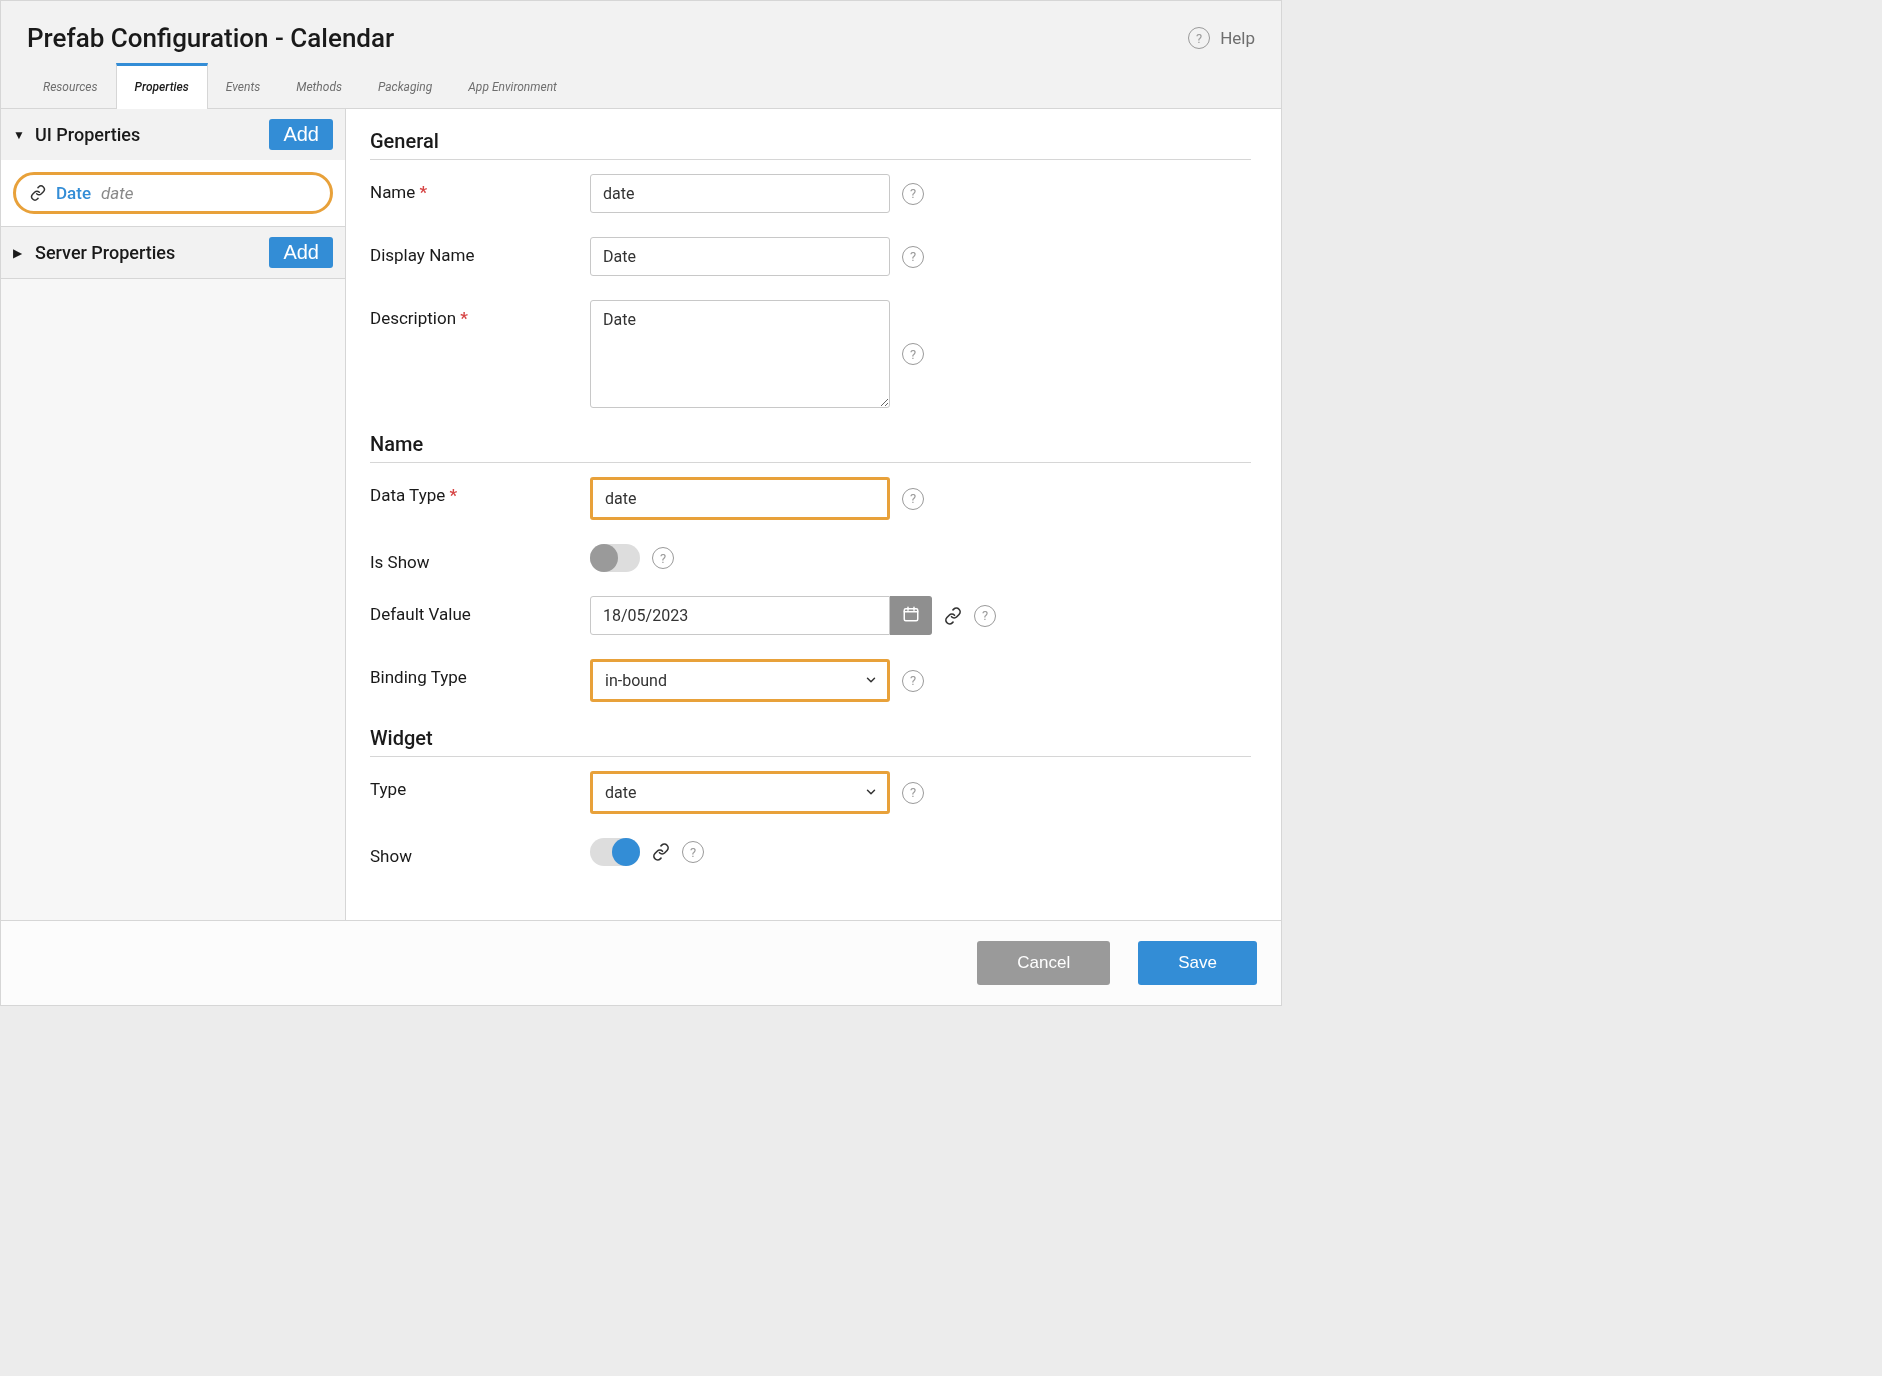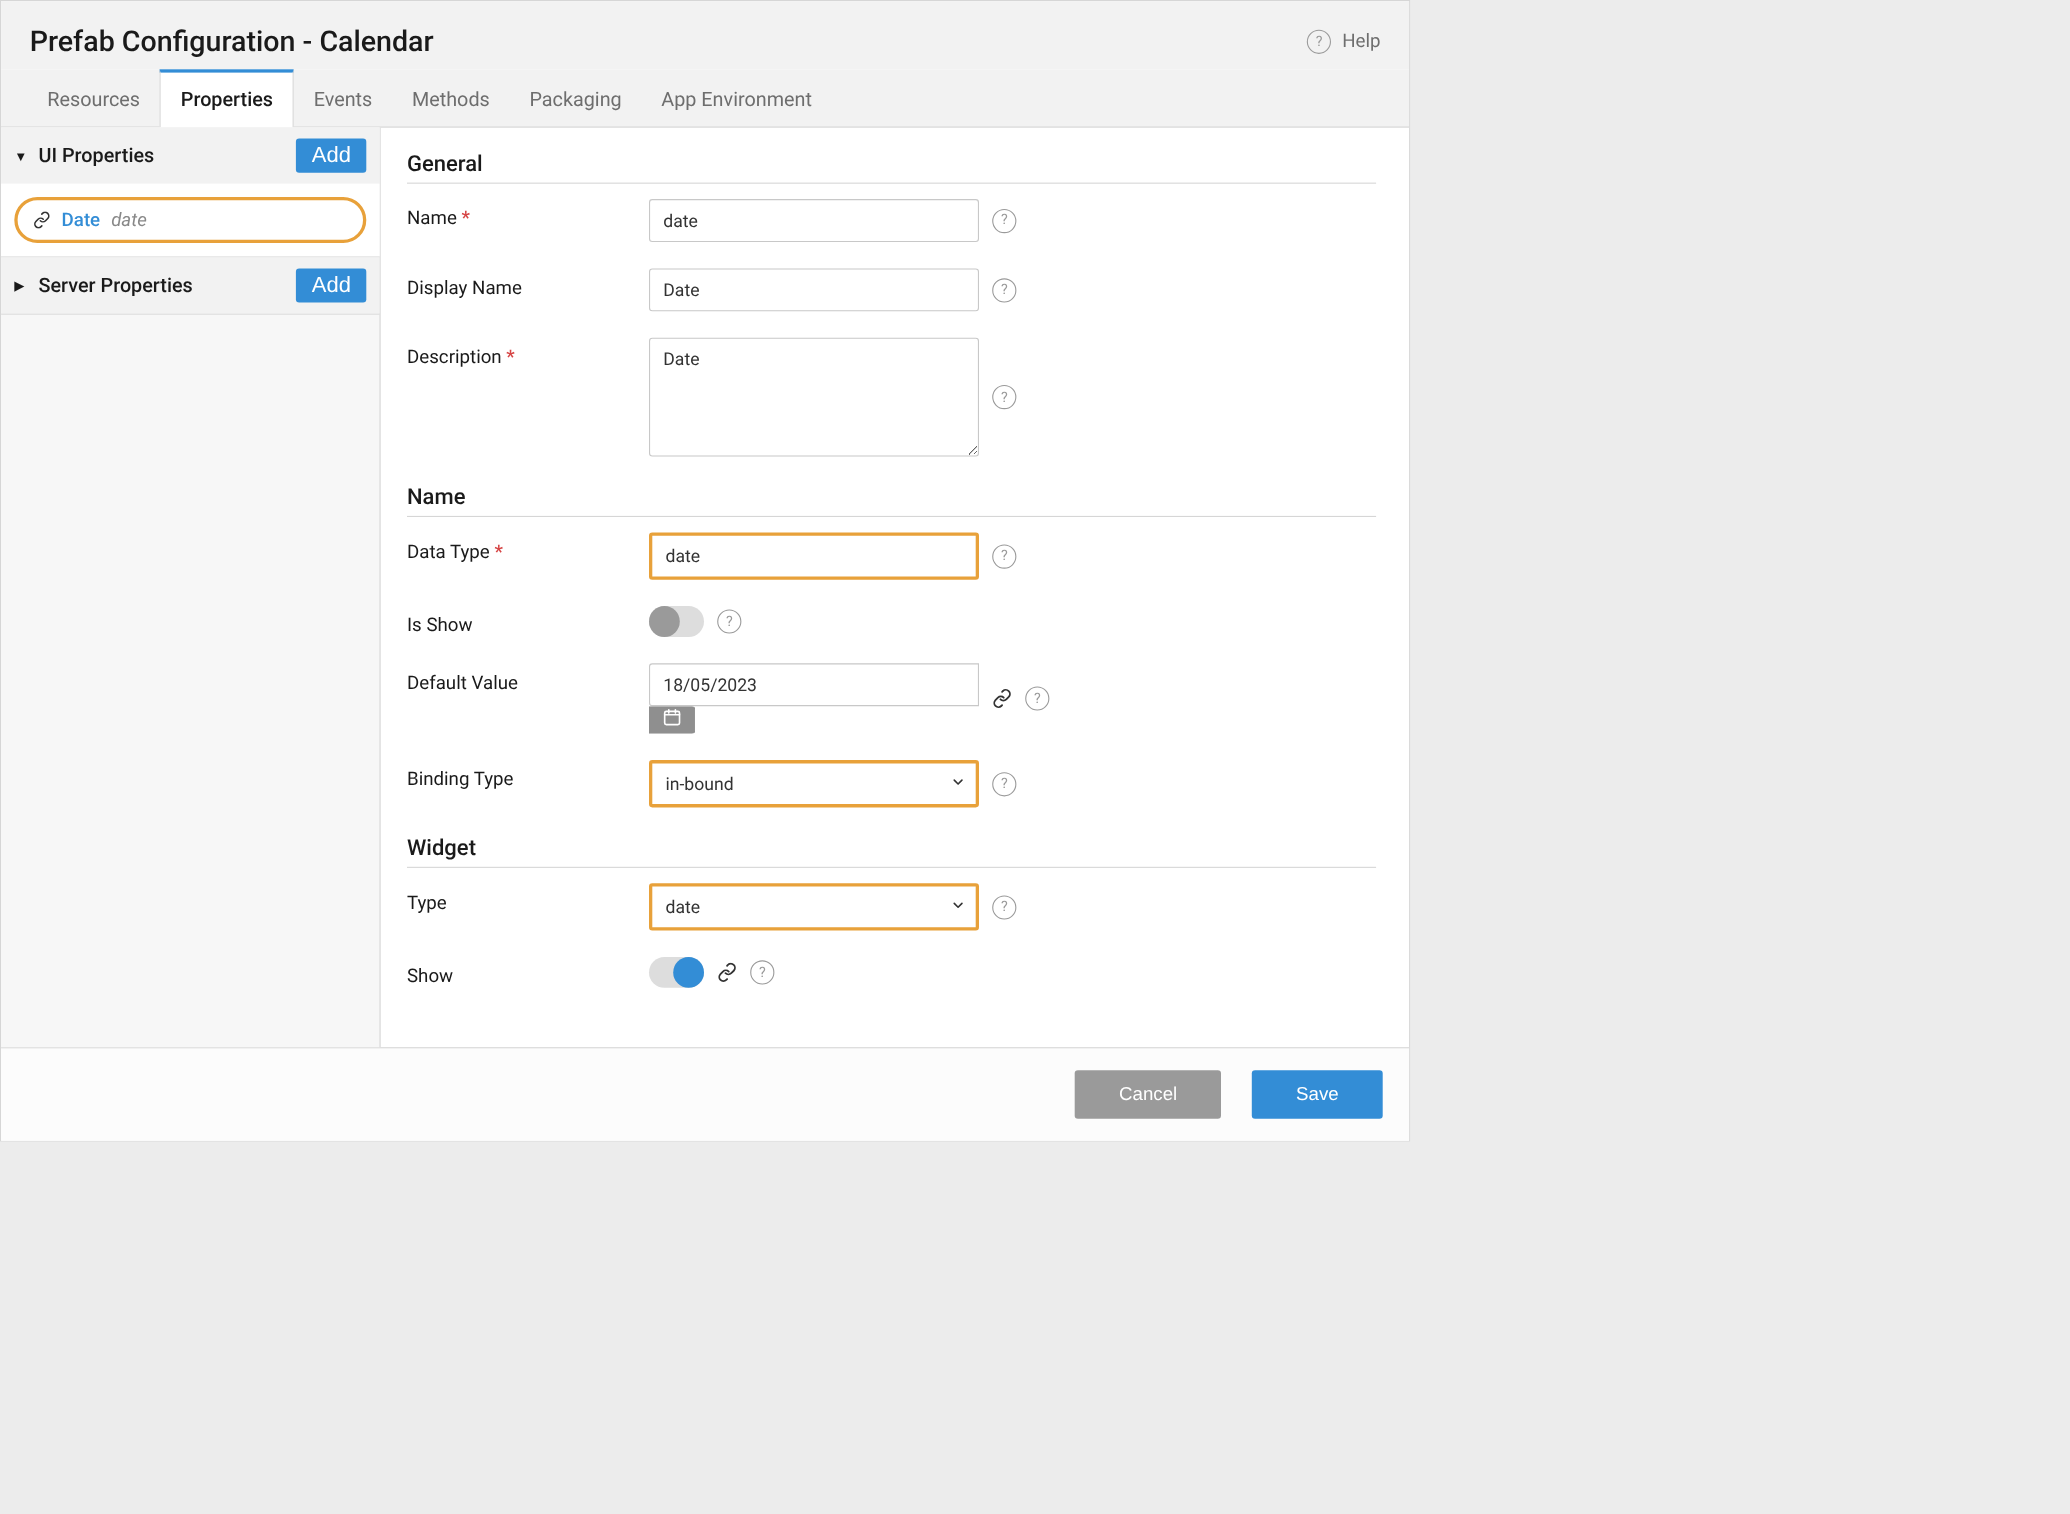--- a/index.html
+++ b/index.html
@@ -54,24 +54,25 @@
 
   
   .tabs {
     display:flex;
     background: var(--bg-tabs);
     border-bottom: 1px solid var(--border);
   }
   .tab {
     padding: 14px 18px;
     color: var(--muted);
-    font-size: 18px;
+    font-size: 12px;
     cursor:pointer;
     border-top: 3px solid transparent;
     background: transparent;
+    font-style: italic;
   }
   .tab.active {
     color: var(--text);
     font-weight:500;
     background:#fff;
     border-top: 3px solid var(--blue);
     border-left:1px solid var(--border);
     border-right:1px solid var(--border);
     margin-bottom:-1px;
   }
@@ -225,21 +226,20 @@
     left:0; top:0;
   }
   .toggle.on .knob {
     background: var(--blue);
     left:auto; right:0;
   }
 
   
   .dategroup {
     display:flex;
-    flex-direction:column;
   }
   .dategroup input {
     border-top-right-radius:0;
     border-bottom-right-radius:0;
   }
   .date-addon {
     width:42px;
     background:#8f8f8f;
     display:flex;
     align-items:center;

